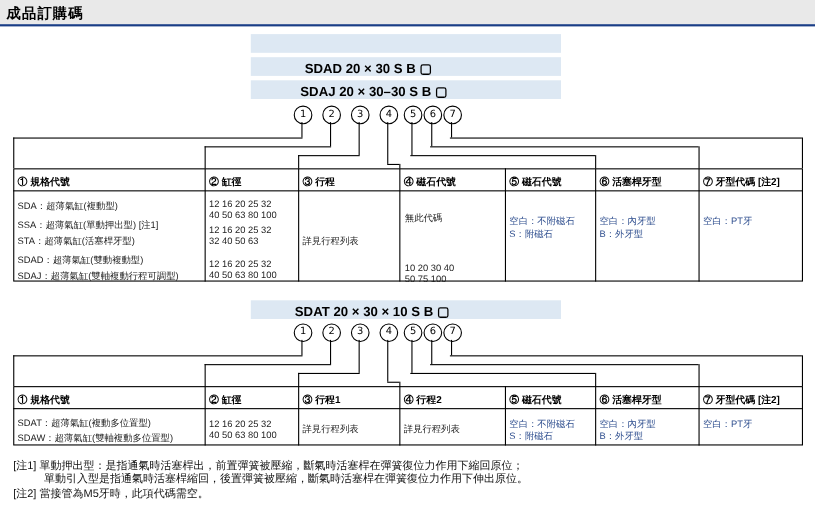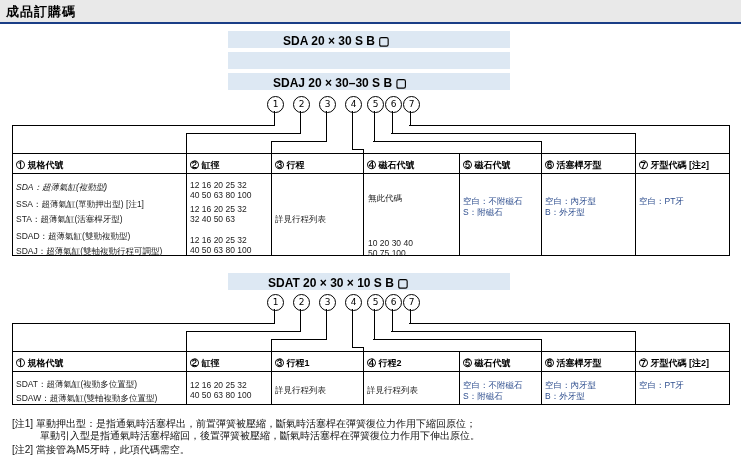--- a/index.html
+++ b/index.html
@@ -64,23 +64,23 @@
 </head>
 <body>
 
 <div class="page">
 
   <div class="header"></div>
   <div class="header-title">成品訂購碼</div>
   <div class="header-rule"></div>
 
   <div class="codebar" style="left:228px;top:31px;width:282px;"></div>
-  <div class="codetext" style="left:283px;top:34px;">SDA  20 × 30      S  B   ▢</div>
 
   <div class="codebar" style="left:228px;top:52px;width:282px;"></div>
+  <div class="codetext" style="left:277px;top:55px;">SDAD 20 × 30      S  B   ▢</div>
 
   <div class="codebar" style="left:228px;top:73px;width:282px;"></div>
   <div class="codetext" style="left:273px;top:76px;">SDAJ 20 × 30–30   S  B   ▢</div>
 
   <div class="circ" style="left:267px;top:96px;">1</div>
   <div class="circ" style="left:293px;top:96px;">2</div>
   <div class="circ" style="left:319px;top:96px;">3</div>
   <div class="circ" style="left:345px;top:96px;">4</div>
   <div class="circ" style="left:367px;top:96px;">5</div>
   <div class="circ" style="left:385px;top:96px;">6</div>
@@ -127,21 +127,21 @@
   <div class="rowline" style="left:12px;top:173px;width:718px;"></div>
 
   <div class="colhdr" style="left:16px;top:159px;">① 規格代號</div>
   <div class="colhdr" style="left:190px;top:159px;">② 缸徑</div>
   <div class="colhdr" style="left:275px;top:159px;">③ 行程</div>
   <div class="colhdr" style="left:367px;top:159px;">④ 磁石代號</div>
   <div class="colhdr" style="left:463px;top:159px;">⑤ 磁石代號</div>
   <div class="colhdr" style="left:545px;top:159px;">⑥ 活塞桿牙型</div>
   <div class="colhdr" style="left:639px;top:159px;">⑦ 牙型代碼 [注2]</div>
 
-  <div class="celltxt" style="left:16px;top:182px;font-style:italic;">SDA：超薄氣缸(複動型)</div>
+  <div class="celltxt" style="left:16px;top:182px;">SDA：超薄氣缸(複動型)</div>
   <div class="celltxt" style="left:16px;top:199px;">SSA：超薄氣缸(單動押出型) [注1]</div>
   <div class="celltxt" style="left:16px;top:214px;">STA：超薄氣缸(活塞桿牙型)</div>
   <div class="celltxt" style="left:16px;top:231px;">SDAD：超薄氣缸(雙動複動型)</div>
   <div class="celltxt" style="left:16px;top:246px;">SDAJ：超薄氣缸(雙軸複動行程可調型)</div>
 
   <div class="celltxt" style="left:190px;top:180px;">12 16  20  25  32</div>
   <div class="celltxt" style="left:190px;top:190px;">40 50  63  80 100</div>
   <div class="celltxt" style="left:190px;top:204px;">12 16  20  25  32</div>
   <div class="celltxt" style="left:190px;top:214px;">32  40 50  63</div>
   <div class="celltxt" style="left:190px;top:235px;">12 16  20  25  32</div>

